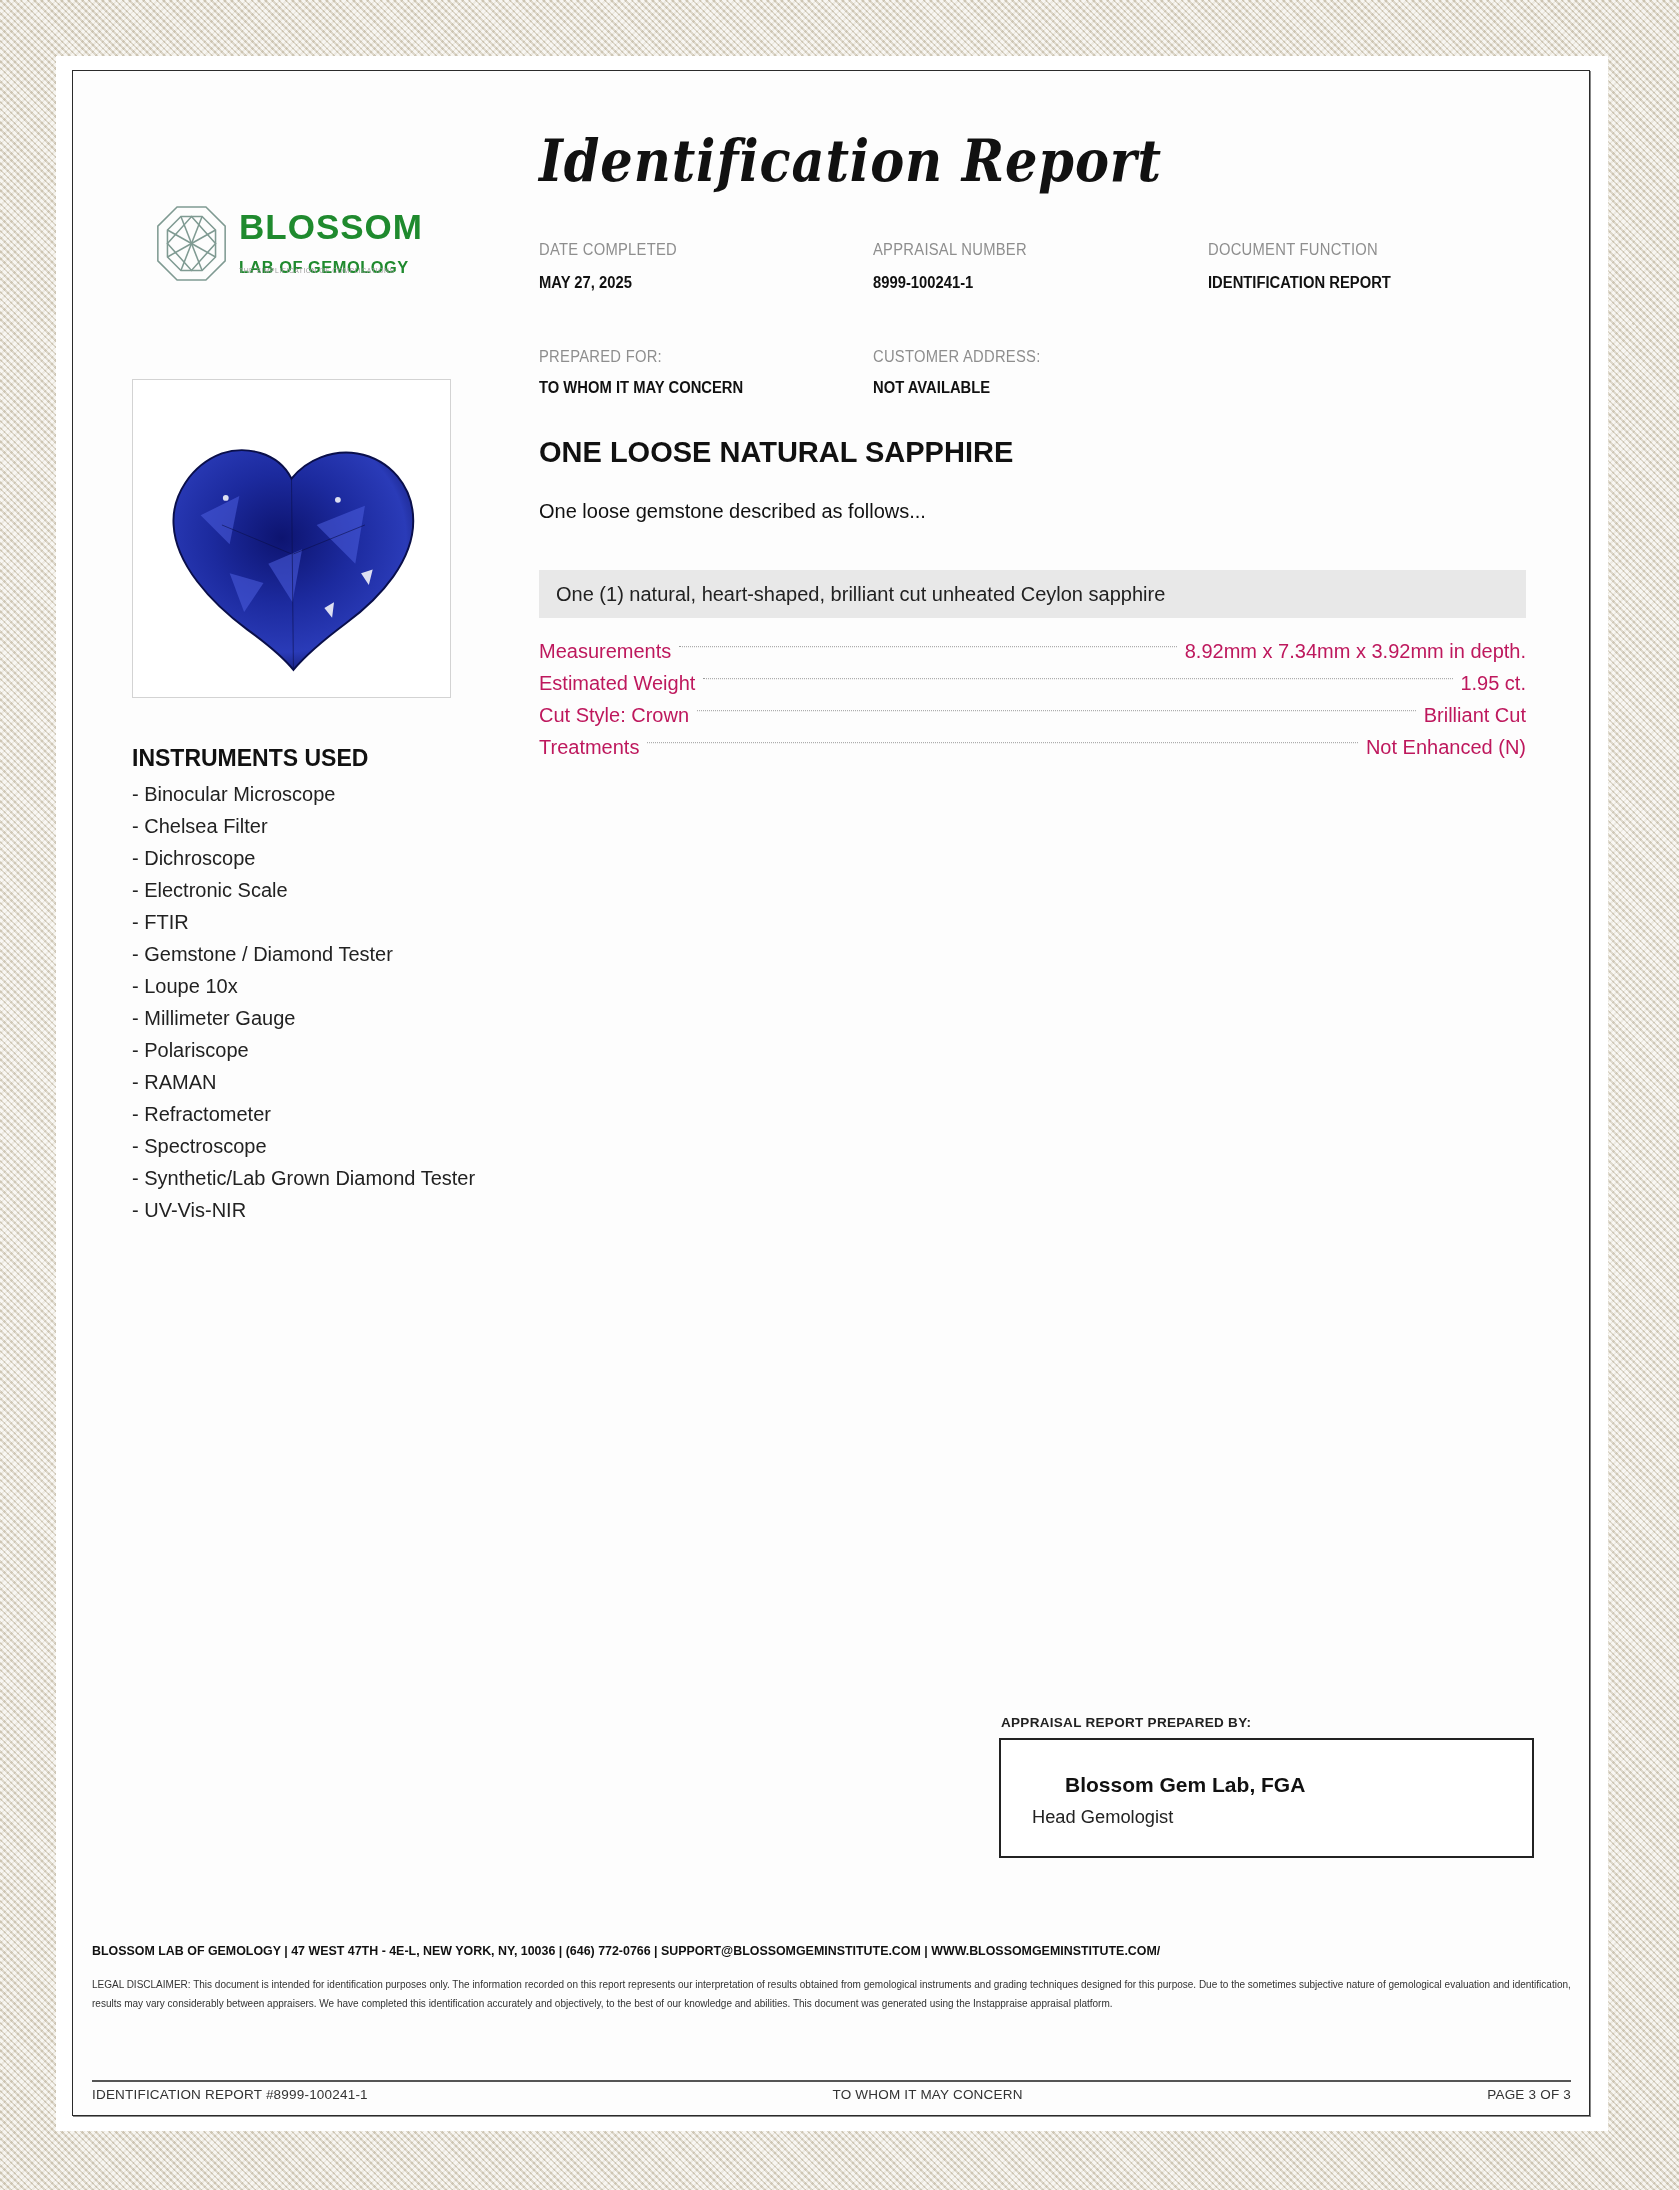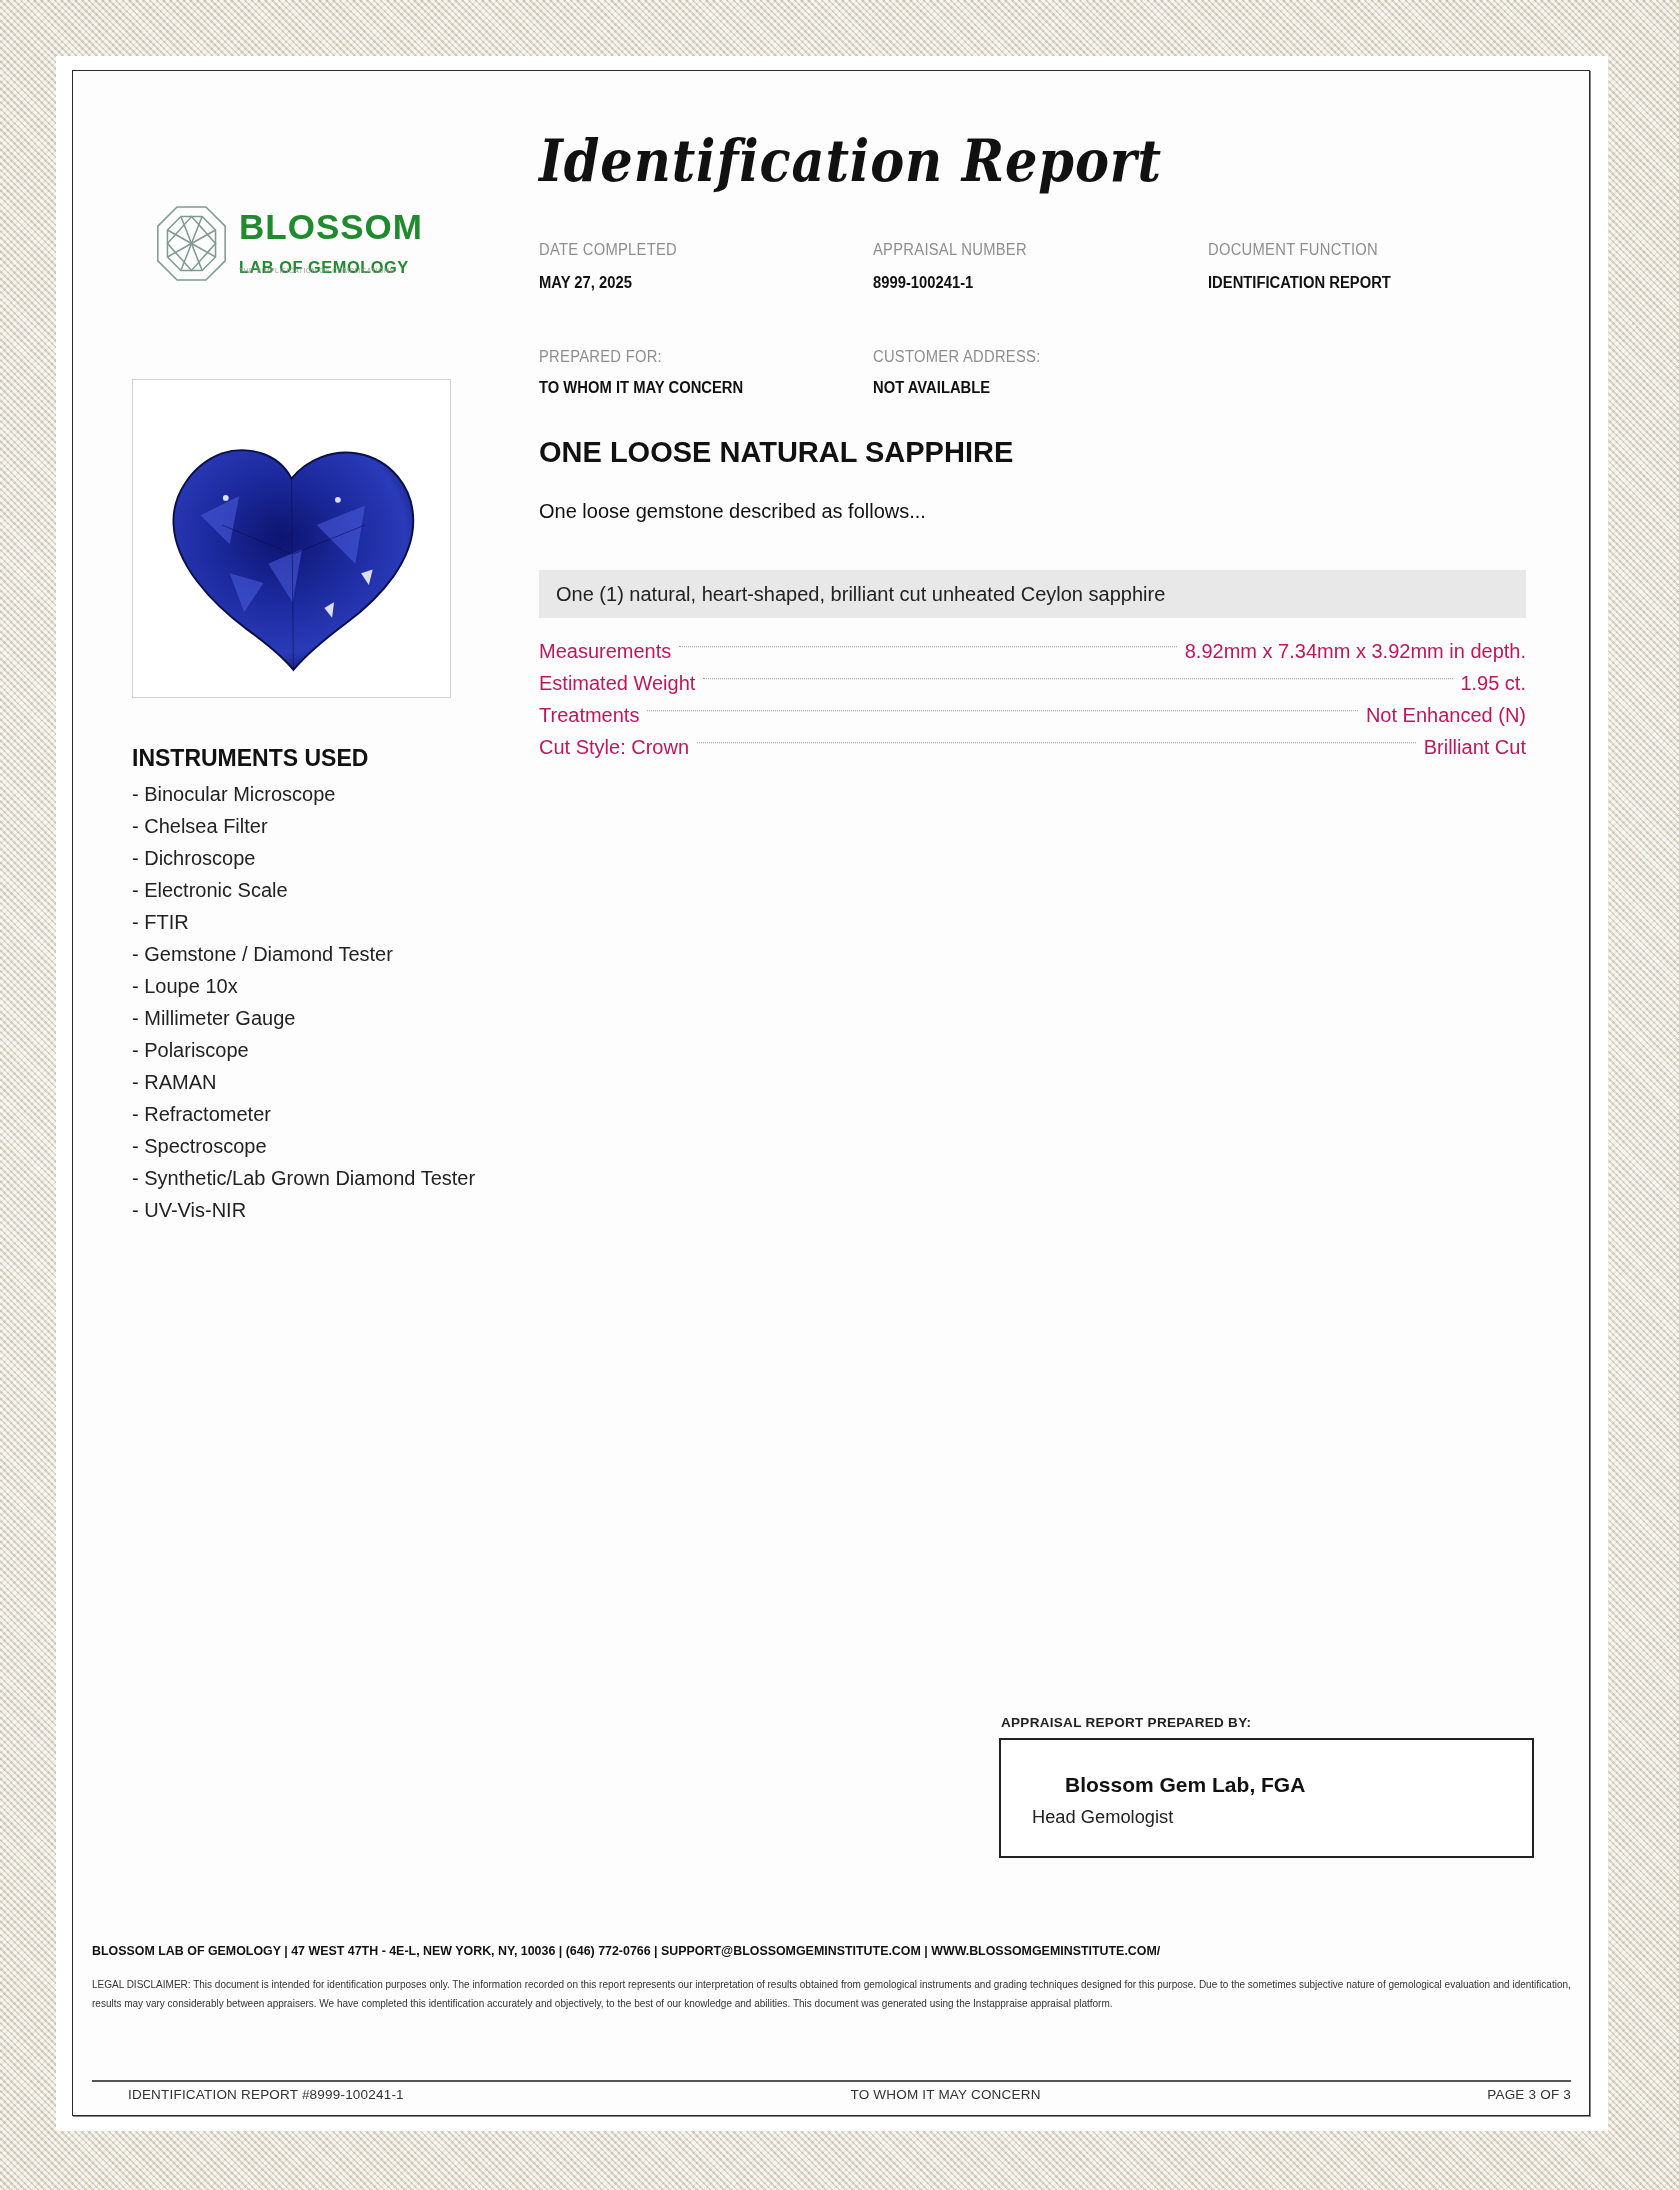--- a/index.html
+++ b/index.html
@@ -106,21 +106,21 @@
     .disclaimer {
       left: 92px; top: 1975px; width: 1482px; font-size: 10px; line-height: 19.3px; color: #333;
     }
     .footer-rule {
       left: 92px; top: 2080px; width: 1479px; height: 0; border-top: 2.9px solid #555;
     }
     .footer-bar {
       left: 92px; top: 2087px; width: 1479px; display: flex; justify-content: space-between;
       font-size: 13.5px; color: #333; letter-spacing: 0.2px;
     }
-    .footer-bar span { white-space: nowrap; margin-left: 36px; }
+    .footer-bar span { white-space: nowrap; }
   </style>
 </head>
 <body>
 
 <div class="paper"></div>
 <div class="frame"></div>
 
 <div class="abs title">Identification Report</div>
 
 <div class="abs logo">
@@ -171,28 +171,28 @@
     <span>Measurements</span>
     <span class="leader"></span>
     <span class="val">8.92mm x 7.34mm x 3.92mm in depth.</span>
   </div>
   <div class="spec-row">
     <span>Estimated Weight</span>
     <span class="leader"></span>
     <span class="val">1.95 ct.</span>
   </div>
   <div class="spec-row">
+    <span>Cut Style: Crown</span>
+    <span class="leader"></span>
+    <span class="val">Brilliant Cut</span>
+  </div>
+  <div class="spec-row">
     <span>Treatments</span>
     <span class="leader"></span>
     <span class="val">Not Enhanced (N)</span>
-  </div>
-  <div class="spec-row">
-    <span>Cut Style: Crown</span>
-    <span class="leader"></span>
-    <span class="val">Brilliant Cut</span>
   </div>
 </div>
 
 <div class="abs gem-box">
   <svg width="317" height="317" viewBox="0 0 328 328">
     <defs>
       <radialGradient id="sg" cx="45%" cy="40%" r="65%">
         <stop offset="0%" stop-color="#0d1470"></stop>
         <stop offset="45%" stop-color="#1c2a9e"></stop>
         <stop offset="80%" stop-color="#2a3bb8"></stop>

